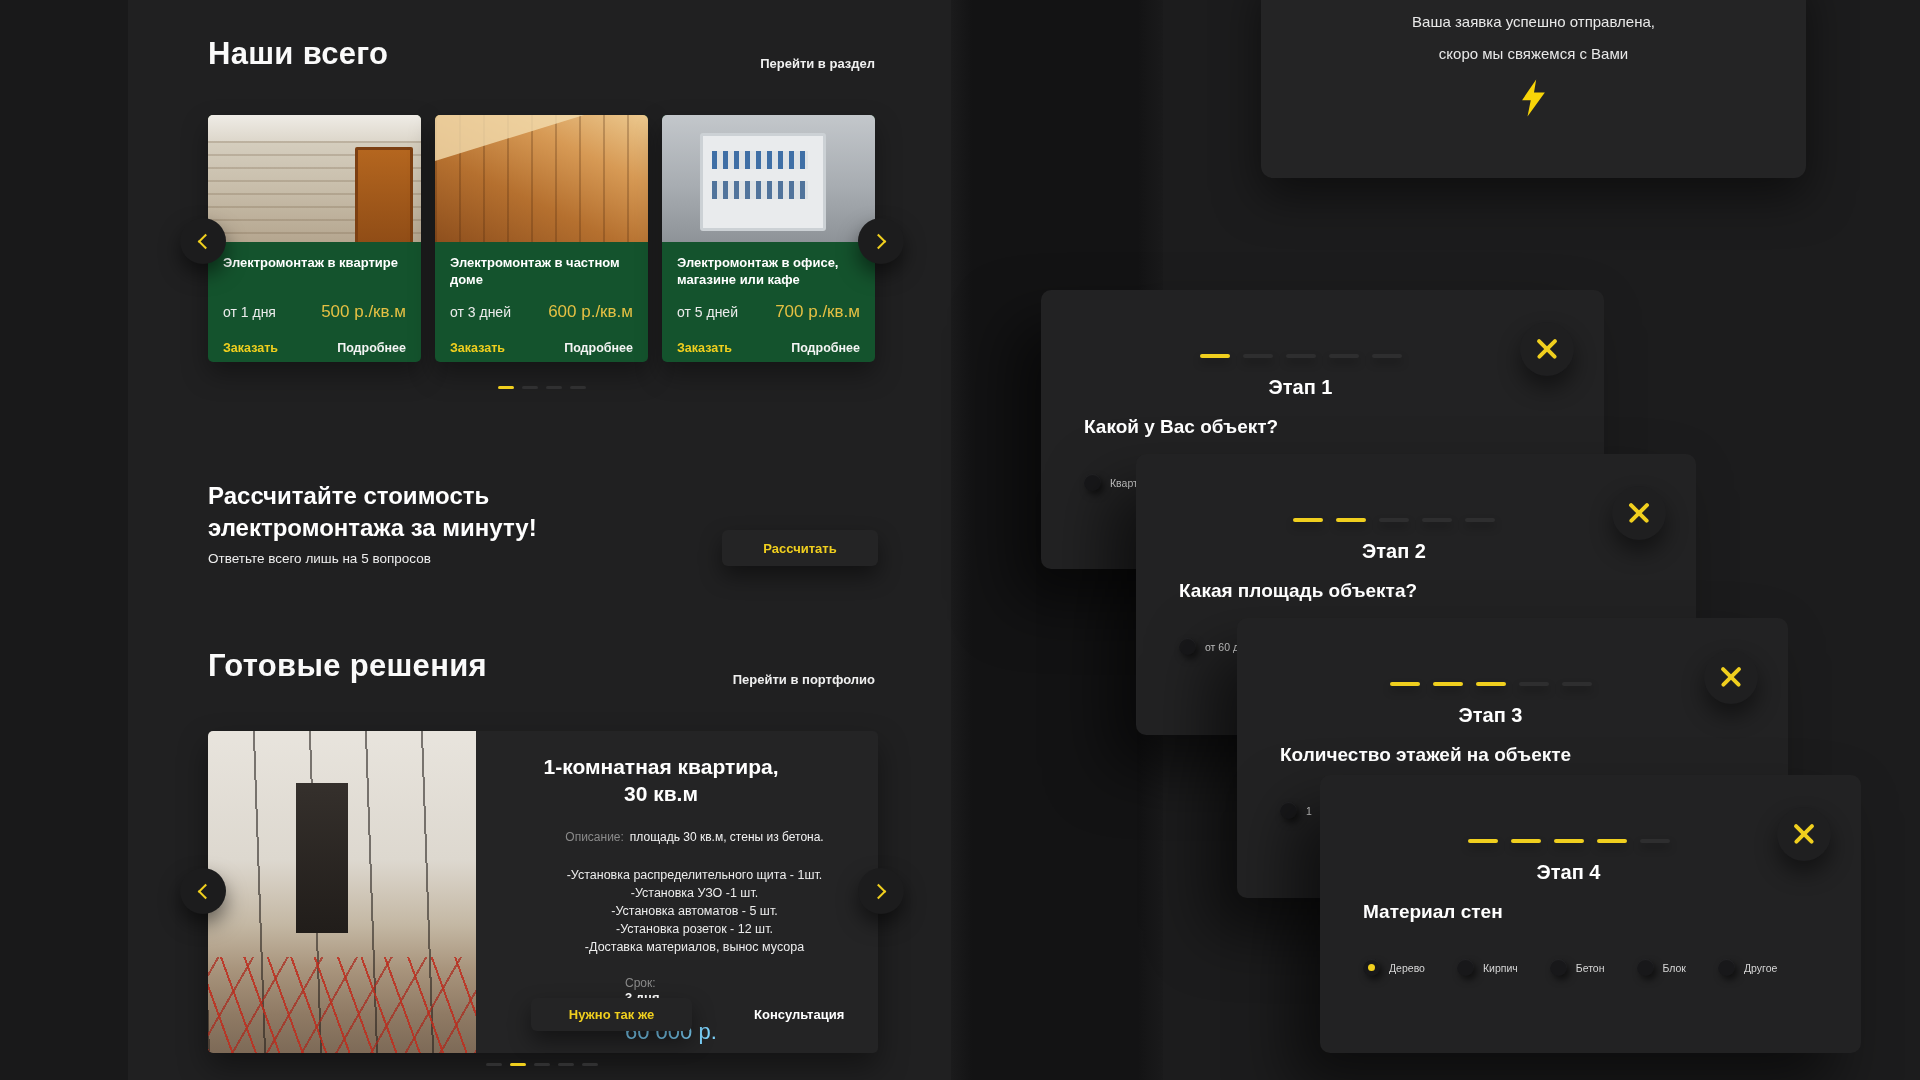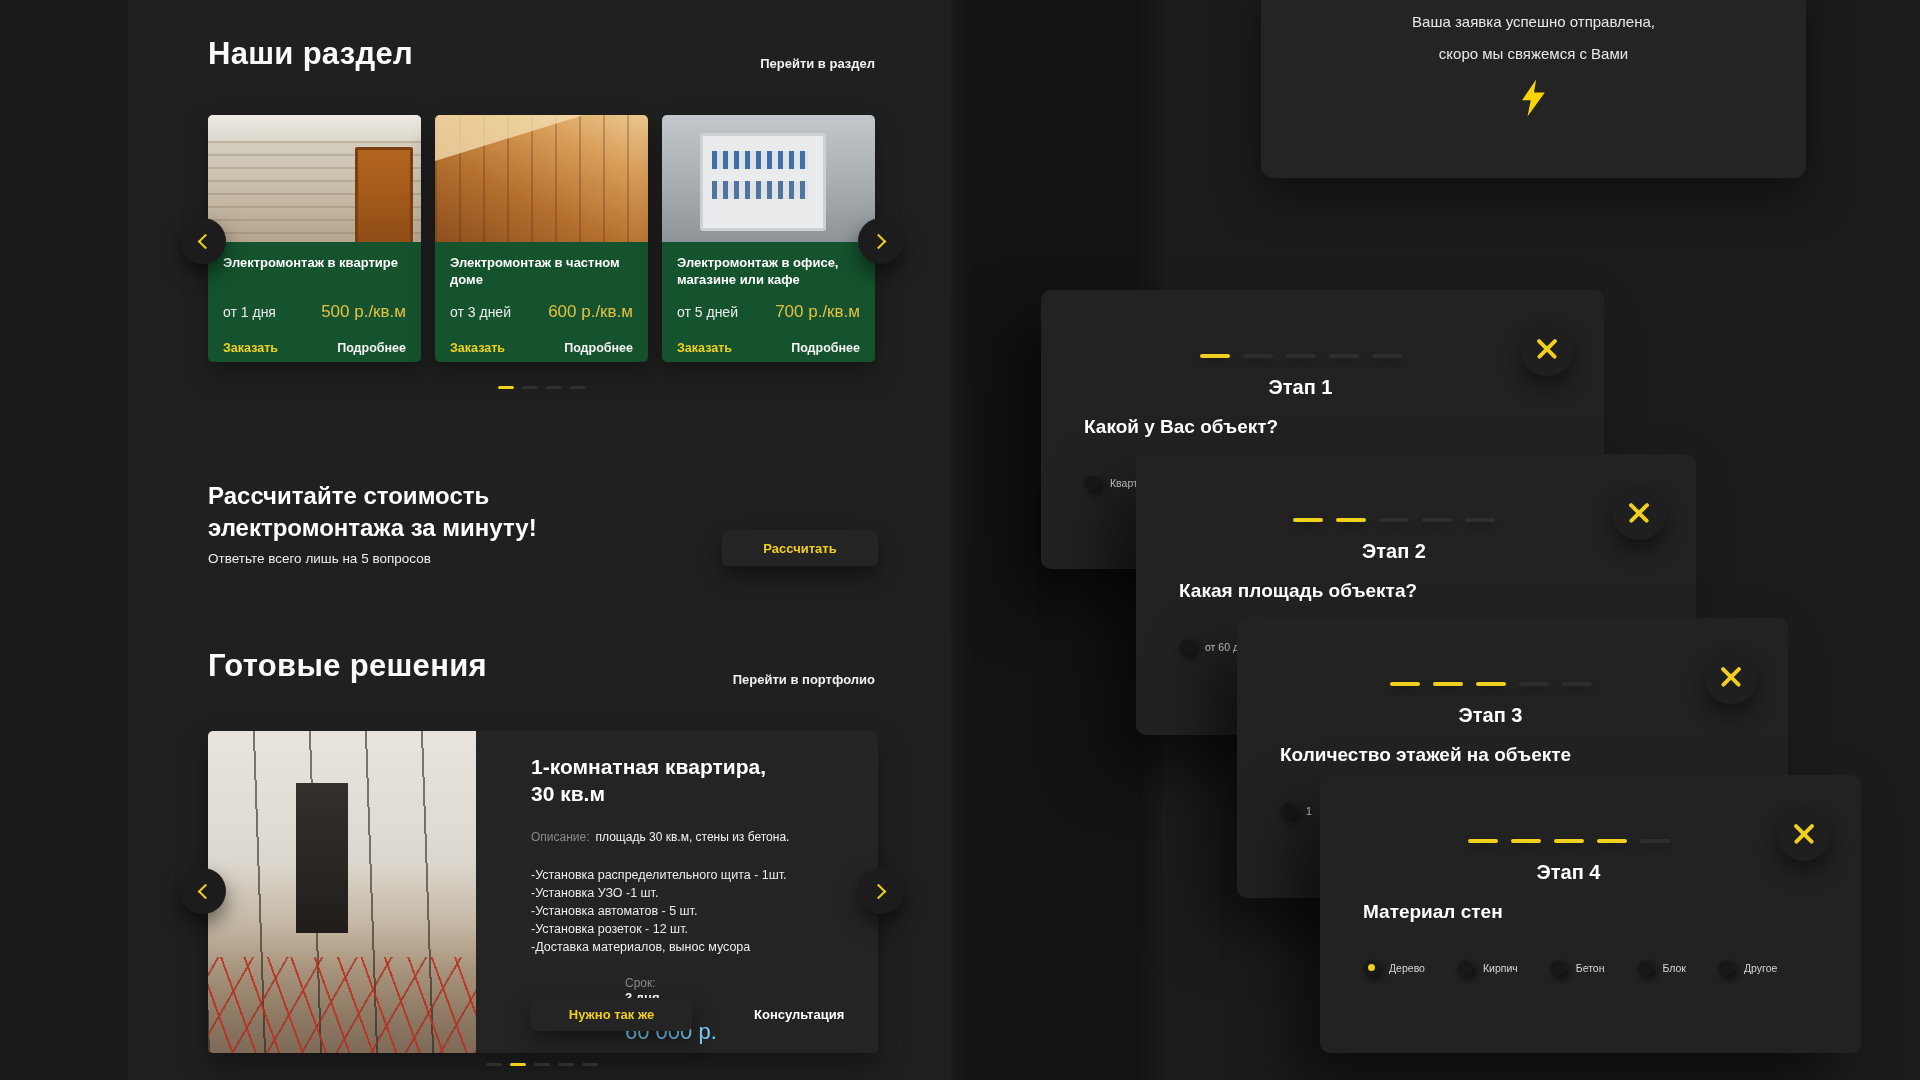--- a/index.html
+++ b/index.html
@@ -77,21 +77,21 @@
       overflow:hidden;
       background:
         repeating-linear-gradient(88deg, rgba(30,25,22,.55) 0 2px, rgba(0,0,0,0) 2px 56px),
         linear-gradient(180deg,#e8e4dd 0%,#ddd8cf 40%,#c4b8a4 60%,#a8947c 74%,#8f7a64 88%,#7d6a57 100%); }
   .pf-photo::before { content:""; position:absolute; left:88px; top:52px; width:52px; height:150px;
       background:linear-gradient(180deg,#35302c,#211d1a); }
   .pf-photo::after { content:""; position:absolute; left:0; bottom:0; right:0; height:96px;
       background:
         repeating-linear-gradient(70deg, rgba(190,45,30,.85) 0 2px, rgba(0,0,0,0) 2px 22px),
         repeating-linear-gradient(-60deg, rgba(170,40,28,.7) 0 2px, rgba(0,0,0,0) 2px 30px); }
-  .pf-body { position:absolute; left:323px; top:22px; right:20px; }
+  .pf-body { position:absolute; left:323px; top:22px; right:20px;text-align:center; }
   .pf-title { font-size:21px; font-weight:700; color:#fff; line-height:1.3; width:260px; }
   .pf-desc { margin-top:22px; font-size:12px; }
   .lbl { color:#8a8a8a; }
   .pf-desc .val { color:#f2f2f2; margin-left:6px; }
   .pf-works { margin-top:22px; list-style:none; }
   .pf-works li { font-size:12.5px; color:#ededed; line-height:18px; }
   .pf-stats { display:flex; align-items:baseline; margin-top:20px;flex-direction:column; }
   .pf-term-val { font-size:13px; font-weight:700; color:#fff; margin-left:8px; }
   .pf-cost-lbl { margin-left:94px; }
   .pf-cost-val { font-size:22px; color:#7dd3fc; margin-left:10px; }
@@ -133,21 +133,21 @@
   .m-close i.a { transform:rotate(45deg); } .m-close i.b { transform:rotate(-45deg); }
 </style>
 </head>
 <body>
 
 <div class="stage">
   <div class="band band-main"></div>
   <div class="band band-strip"></div>
   <div class="band band-right"></div>
 
-  <h2 class="h2" style="left:208px; top:36px;">Наши раздел</h2>
+  <h2 class="h2" style="left:208px; top:36px;">Наши всего</h2>
   <a class="section-link" style="right:1045px; top:56px;">Перейти в раздел</a>
 
   <div class="svc-card c1">
     <div class="svc-photo ph1"></div>
     <div class="svc-body">
       <div class="svc-title">Электромонтаж в квартире</div>
       <div class="svc-meta">
         <span class="svc-term">от 1 дня</span>
         <span class="svc-price">500 р./кв.м</span>
       </div>

